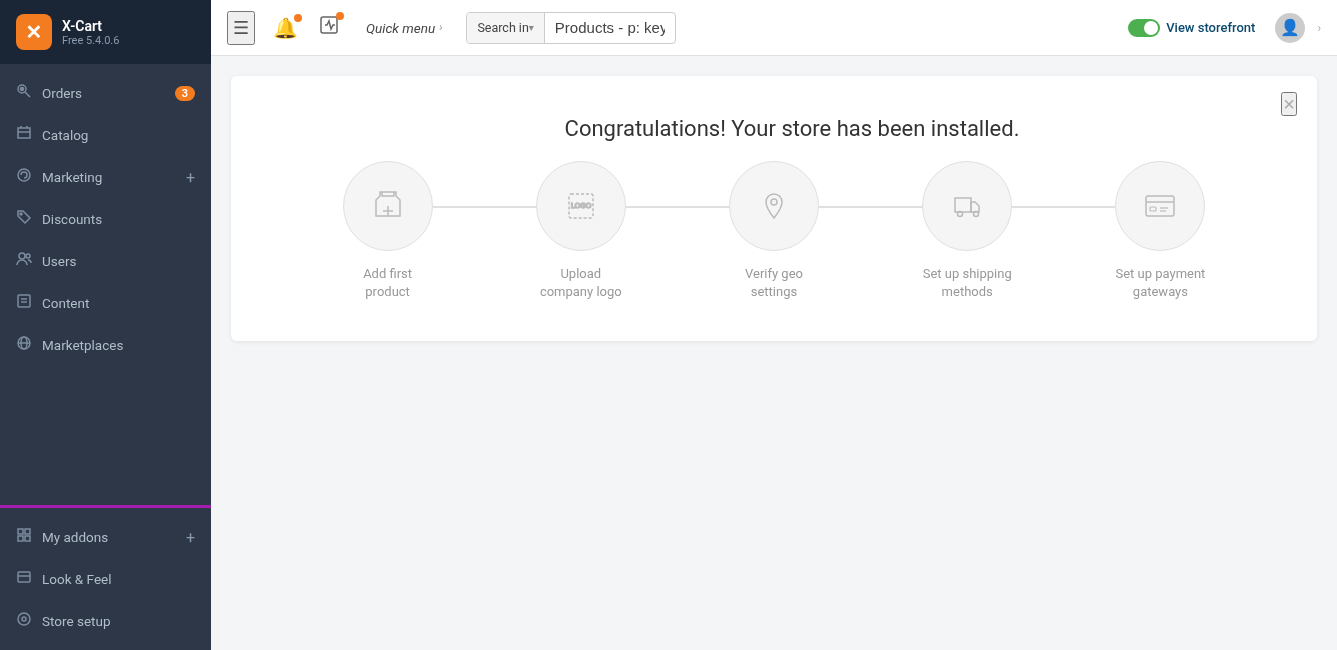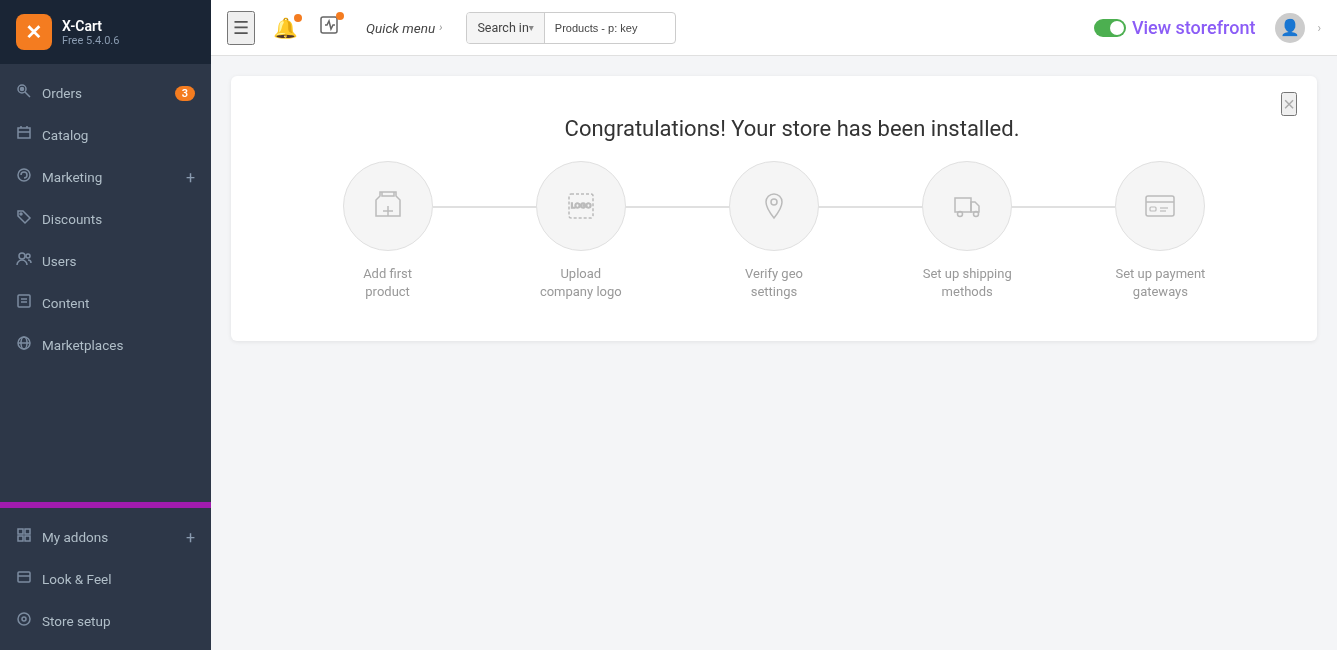--- a/index.html
+++ b/index.html
@@ -50,21 +50,21 @@
       border-radius: 10px;
       padding: 1px 7px;
       font-size: 11px;
       font-weight: 600;
     }
     .nav-plus {
       color: #8a9bb0;
       font-size: 16px;
     }
 
-    .sidebar-bottom { padding: 8px 0; border-top: 6px solid #a21caf; }
+    .sidebar-bottom { padding: 8px 0; border-top: 3px solid #a21caf; }
 
     
     .main {
       flex: 1;
       display: flex;
       flex-direction: column;
       height: 100%;
       background: #f4f5f7;
     }
 
@@ -125,32 +125,32 @@
       background: #f5f5f5;
       border-right: 1px solid #ccc;
       cursor: pointer;
       font-size: 12.5px;
       color: #444;
       height: 100%;
     }
     .search-input {
       border: none; outline: none;
       padding: 0 10px;
-      font-size: 11px;
+      font-size: 15px;
       color: #444;
       background: white;
       width: 130px;
     }
 
     .header-spacer { flex: 1; }
 
     .view-storefront {
       display: flex; align-items: center; gap: 6px;
-      color: #8b5cf6;
-      font-size: 18px;
+      color: #0c4a6e;
+      font-size: 13px;
       cursor: pointer;
       font-weight: 500;
     }
     .toggle-switch {
       width: 32px; height: 18px;
       background: #4caf50;
       border-radius: 9px;
       position: relative;
       display: inline-block;
     }

